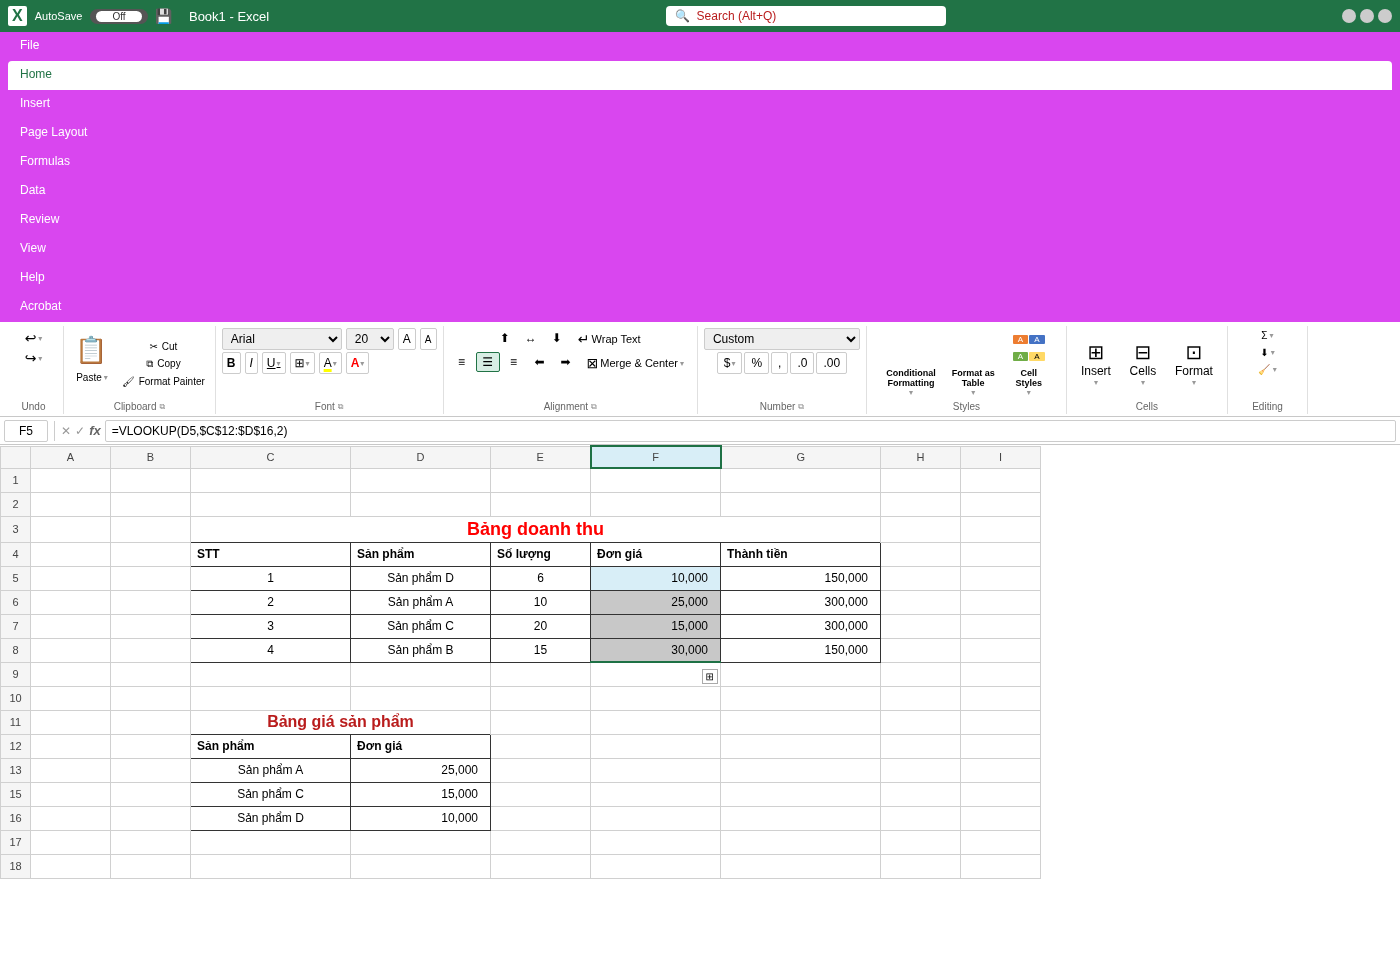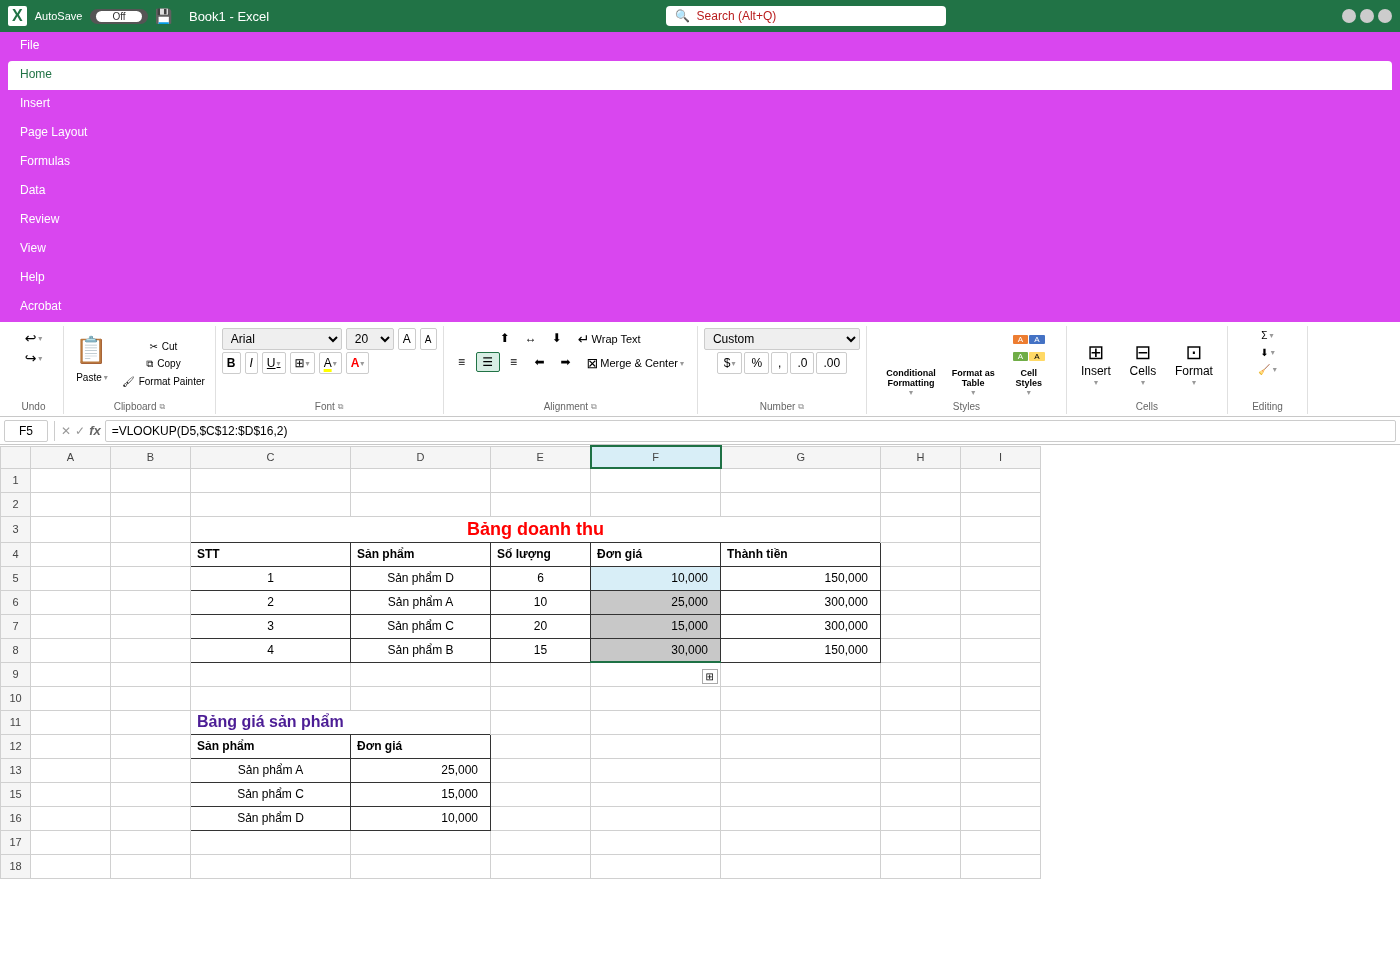--- a/index.html
+++ b/index.html
@@ -534,21 +534,21 @@
         <td class="cell"></td>
         <td class="cell"></td>
         <td class="cell"></td>
         <td class="cell"></td>
       </tr>
 
       <tr>
         <td class="row-header">11</td>
         <td class="cell"></td>
         <td class="cell"></td>
-        <td class="cell title-cell" colspan="2" style="font-size:16px; font-weight:bold; color:#4c1d95; text-align:left; border:none;">Bảng giá sản phẩm</td>
+        <td class="cell title-cell" colspan="2" style="font-size:16px; font-weight:bold; color:#b91c1c; text-align:center; border:none;">Bảng giá sản phẩm</td>
         <td class="cell"></td>
         <td class="cell"></td>
         <td class="cell"></td>
         <td class="cell"></td>
         <td class="cell"></td>
       </tr>
 
       <tr>
         <td class="row-header">12</td>
         <td class="cell"></td>

